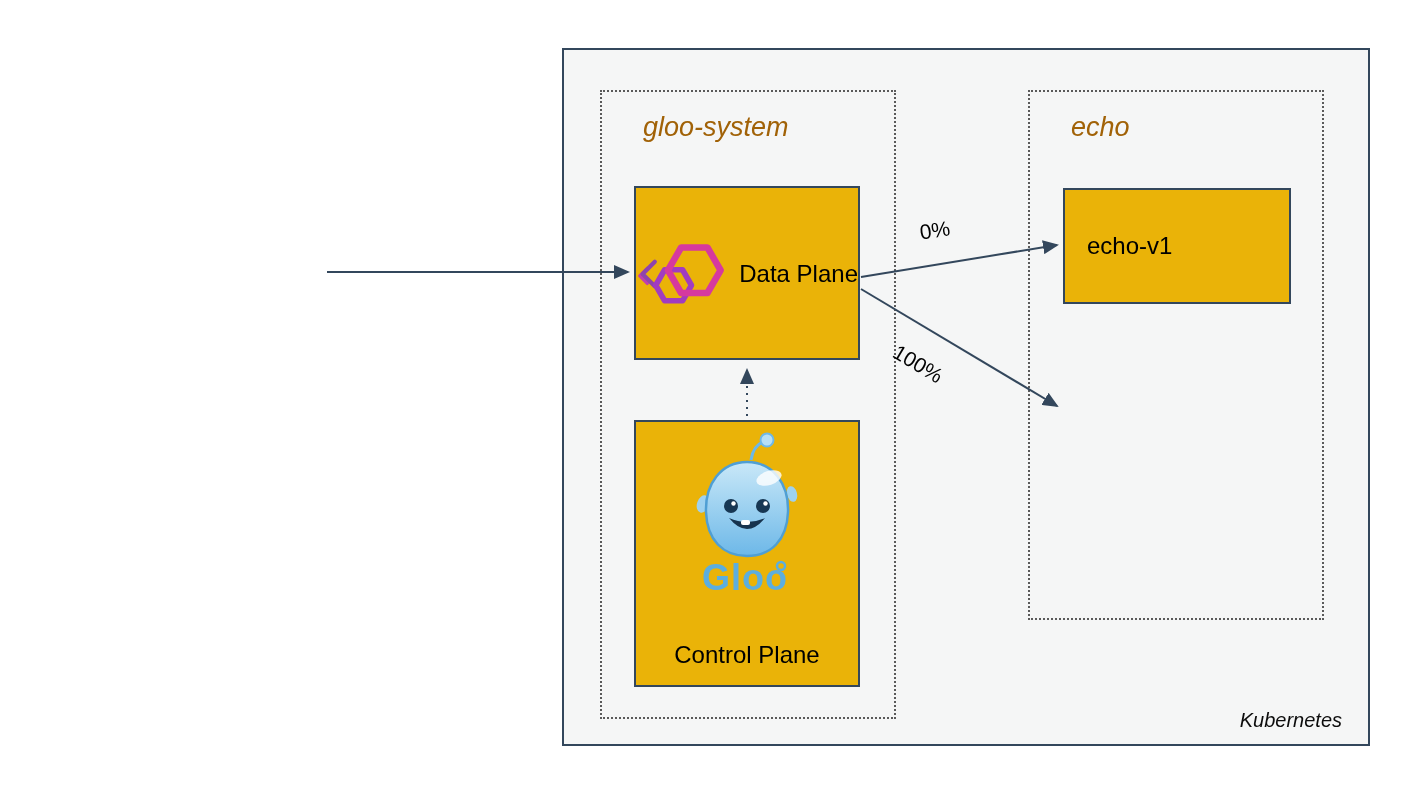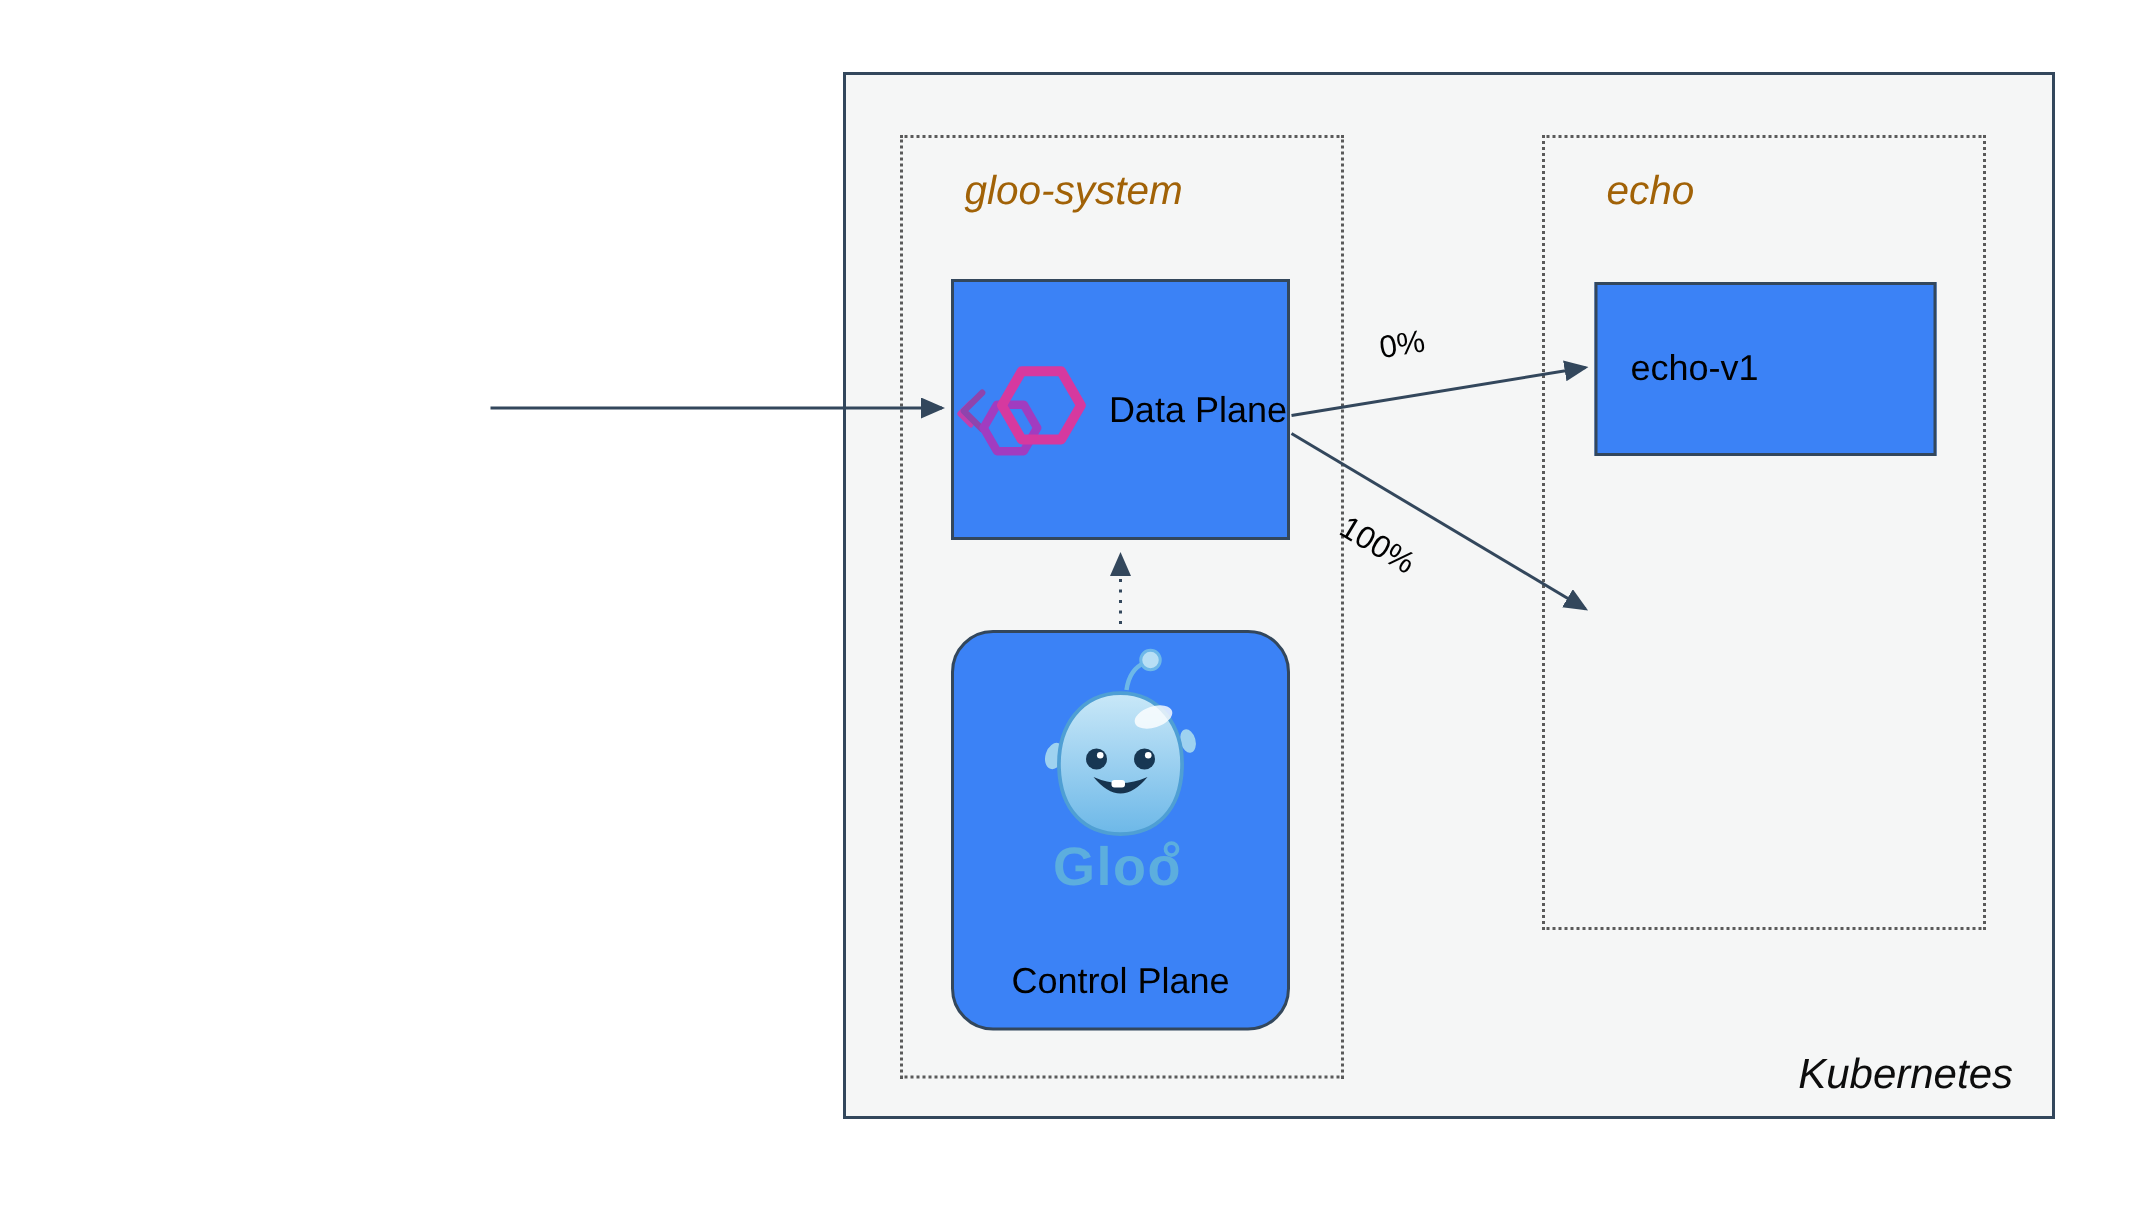--- a/index.html
+++ b/index.html
@@ -6,45 +6,45 @@
   .canvas{
     position:relative;width:1420px;height:810px;background:#ffffff;
     font-family:"Liberation Sans",sans-serif;overflow:hidden;color:#000;
   }
   .cluster{
     position:absolute;left:562px;top:48px;width:808px;height:698px;
     background:#f5f6f6;border:2px solid #33475c;box-sizing:border-box;
   }
   .cluster-label{
     position:absolute;right:26px;bottom:12px;font-style:italic;
-    font-size:28px;color:#0d0d0d;
+    font-size:20px;color:#0d0d0d;
   }
   .ns{
     position:absolute;border:2px dotted #5a5a5a;box-sizing:border-box;
   }
   .ns-gloo{left:600px;top:90px;width:296px;height:629px;}
   .ns-echo{left:1028px;top:90px;width:296px;height:530px;}
   .ns-label{
     position:absolute;left:24px;top:20px;font-style:italic;
     font-size:27px;color:#a16207;margin-left:17px;
   }
   .node{
-    position:absolute;background:#3b82f6;border:2px solid #33475c;
+    position:absolute;background:#eab308;border:2px solid #33475c;
     box-sizing:border-box;
   }
   .node-label{font-size:24px;color:#000;}
   .node-dataplane{
     left:634px;top:186px;width:226px;height:174px;
     display:flex;flex-direction:row;align-items:center;
     justify-content:space-between;padding:14px 0 12px;
   }
   .node-controlplane{
     left:634px;top:420px;width:226px;height:267px;
     display:flex;flex-direction:column;align-items:center;
-    justify-content:space-between;padding:8px 0 16px;border-radius:28px;
+    justify-content:space-between;padding:8px 0 16px;
   }
   .node-echo{
     left:1063px;width:228px;height:116px;
     display:flex;align-items:center;padding-left:22px;
   }
   .node-echo-v1{top:188px;}
   .node-echo-v2{top:355px;}
   .cloud-wrap{position:absolute;left:40px;top:196px;width:285px;height:155px;}
   .cloud-wrap svg{position:absolute;left:0;top:0;}
   .cloud-text{

